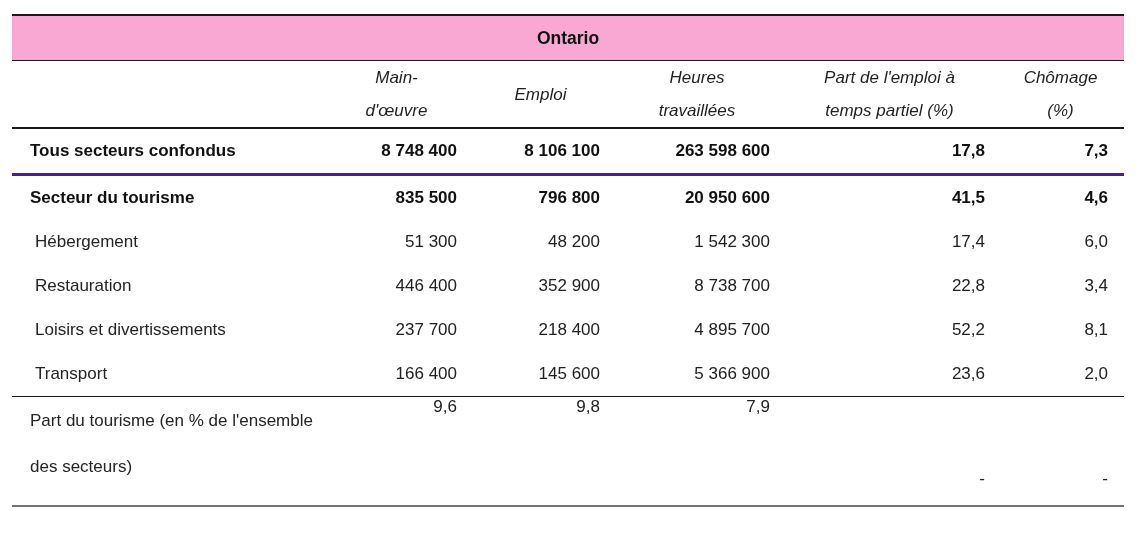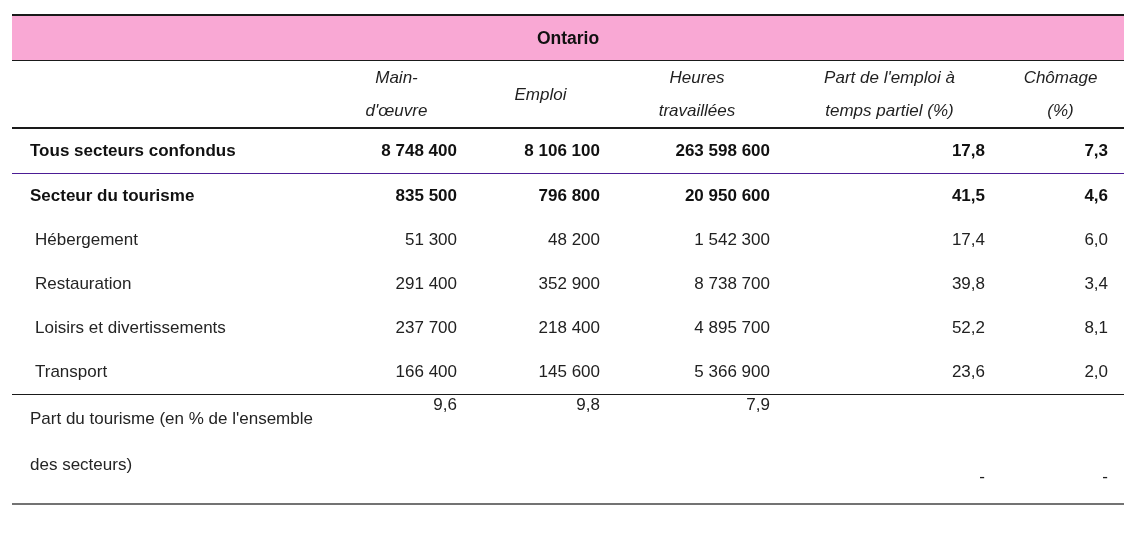--- a/index.html
+++ b/index.html
@@ -26,21 +26,21 @@
     font-size: 17px;
     color: #212121;
   }
   
   tr.title-row {
     border-top: 2px solid #1a1a1a;
     border-bottom: 1px solid #1a1a1a;
     background: #f9a8d4;
   }
   tr.header-row { border-bottom: 2px solid #1a1a1a; }
-  tbody tr:first-child { border-bottom: 1px solid #4c1d95; }
+  tbody tr:first-child { border-bottom: 3px solid #4c1d95; }
   tbody tr:last-child {
     border-top: 1px solid #1a1a1a;
     border-bottom: 2px solid #737373;
   }
   
   tr.title-row th {
     height: 42px;
     text-align: center;
     font-weight: 700;
     font-size: 17.5px;
@@ -147,24 +147,24 @@
         <tr class="indent-row">
           <td class="label-cell">Hébergement</td>
           <td class="value-cell">51 300</td>
           <td class="value-cell">48 200</td>
           <td class="value-cell">1 542 300</td>
           <td class="value-cell">17,4</td>
           <td class="value-cell last-col">6,0</td>
         </tr>
         <tr class="indent-row">
           <td class="label-cell">Restauration</td>
-          <td class="value-cell">291 400</td>
+          <td class="value-cell">446 400</td>
           <td class="value-cell">352 900</td>
           <td class="value-cell">8 738 700</td>
-          <td class="value-cell">39,8</td>
+          <td class="value-cell">22,8</td>
           <td class="value-cell last-col">3,4</td>
         </tr>
         <tr class="indent-row">
           <td class="label-cell">Loisirs et divertissements</td>
           <td class="value-cell">237 700</td>
           <td class="value-cell">218 400</td>
           <td class="value-cell">4 895 700</td>
           <td class="value-cell">52,2</td>
           <td class="value-cell last-col">8,1</td>
         </tr>

